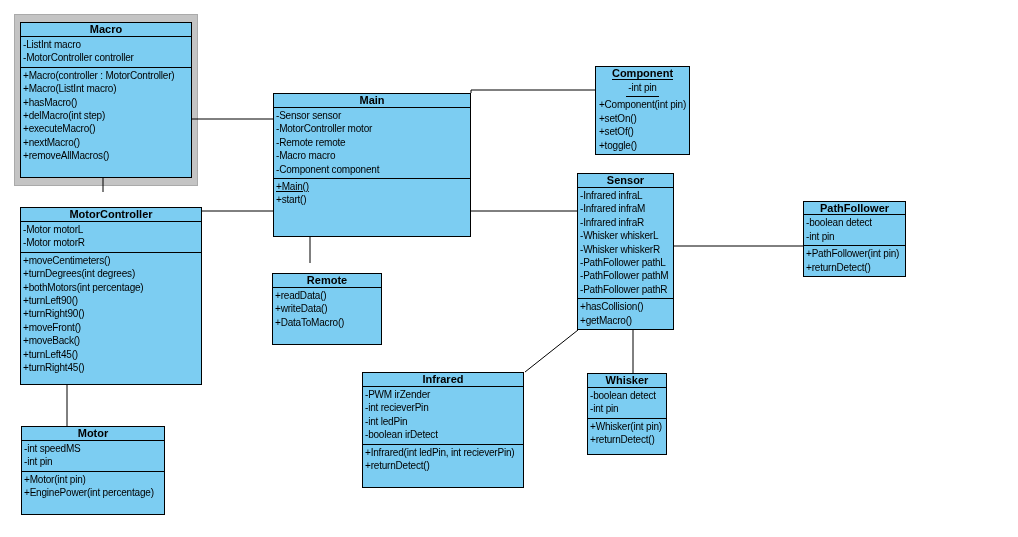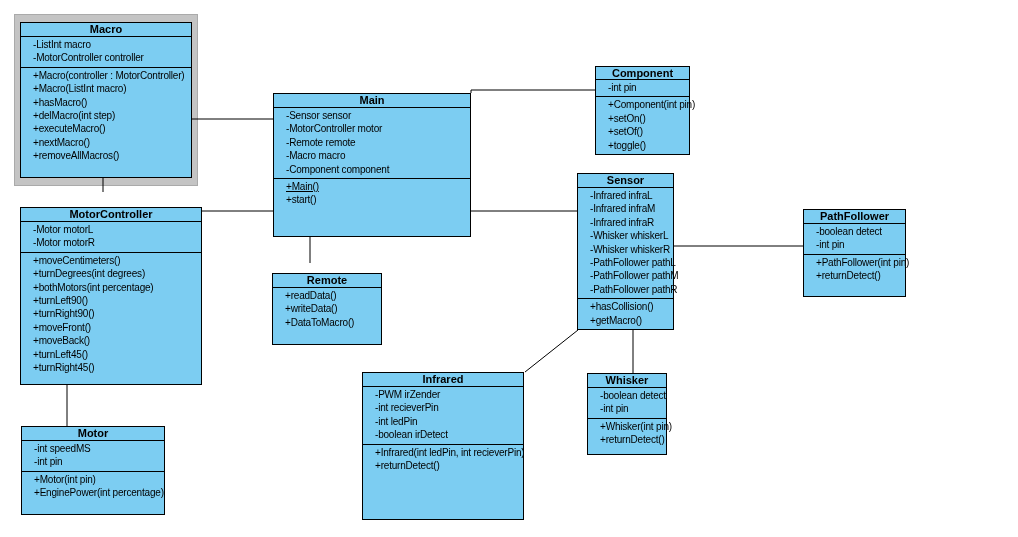--- a/index.html
+++ b/index.html
@@ -28,21 +28,21 @@
   .cls-title{
     font-size:11px;
     font-weight:bold;
     text-align:center;
     line-height:13px;
     border-bottom:1px solid #000;
     white-space:nowrap;
     overflow:hidden;
   }
   .compartment{
-    padding:1px 2px 2px 12px;
+    padding:1px 2px 2px 2px;
   }
   .compartment.attrs{border-bottom:1px solid #000;}
   .compartment.methods{flex:1;}
   .row{
     font-size:10px;
     line-height:13.4px;
     letter-spacing:-0.2px;
     white-space:nowrap;
   }
   .row.static{text-decoration:underline;}
@@ -125,21 +125,21 @@
       </div>
     </div>
     <div class="uml-class" style="left: 272px; top: 273px; width: 110px; height: 72px;">
       <div class="cls-title">Remote</div>
       <div class="compartment methods">
         <div class="row">+readData()</div>
         <div class="row">+writeData()</div>
         <div class="row">+DataToMacro()</div>
       </div>
     </div>
-    <div class="uml-class" style="left: 595px; top: 66px; width: 95px; height: 89px;">
+    <div class="uml-class" style="left: 595px; top: 66px; width: 95px; height: 89px; align-items: center;">
       <div class="cls-title">Component</div>
       <div class="compartment attrs">
         <div class="row">-int pin</div>
       </div>
       <div class="compartment methods">
         <div class="row">+Component(int pin)</div>
         <div class="row">+setOn()</div>
         <div class="row">+setOf()</div>
         <div class="row">+toggle()</div>
       </div>
@@ -154,32 +154,32 @@
         <div class="row">-Whisker whiskerR</div>
         <div class="row">-PathFollower pathL</div>
         <div class="row">-PathFollower pathM</div>
         <div class="row">-PathFollower pathR</div>
       </div>
       <div class="compartment methods">
         <div class="row">+hasCollision()</div>
         <div class="row">+getMacro()</div>
       </div>
     </div>
-    <div class="uml-class" style="left: 803px; top: 201px; width: 103px; height: 88px; margin-top: 8px;">
+    <div class="uml-class" style="left: 803px; top: 201px; width: 103px; height: 76px;">
       <div class="cls-title">PathFollower</div>
       <div class="compartment attrs">
         <div class="row">-boolean detect</div>
         <div class="row">-int pin</div>
       </div>
       <div class="compartment methods">
         <div class="row">+PathFollower(int pin)</div>
         <div class="row">+returnDetect()</div>
       </div>
     </div>
-    <div class="uml-class" style="left: 362px; top: 372px; width: 162px; height: 148px;">
+    <div class="uml-class" style="left: 362px; top: 372px; width: 162px; height: 116px;">
       <div class="cls-title">Infrared</div>
       <div class="compartment attrs">
         <div class="row">-PWM irZender</div>
         <div class="row">-int recieverPin</div>
         <div class="row">-int ledPin</div>
         <div class="row">-boolean irDetect</div>
       </div>
       <div class="compartment methods">
         <div class="row">+Infrared(int ledPin, int recieverPin)</div>
         <div class="row">+returnDetect()</div>

